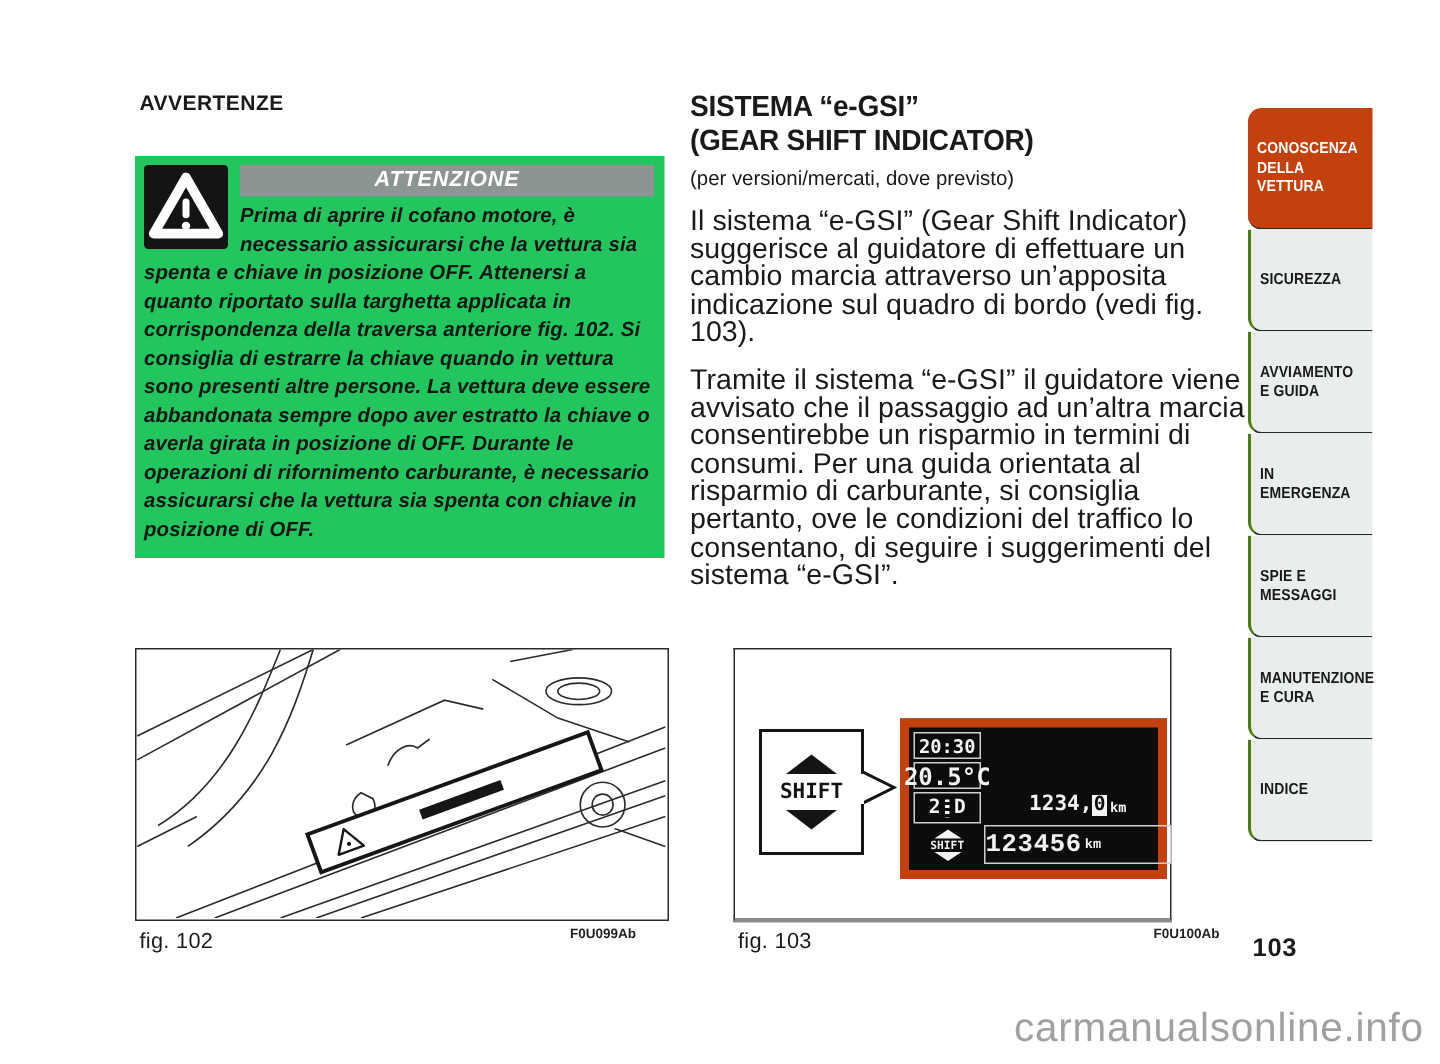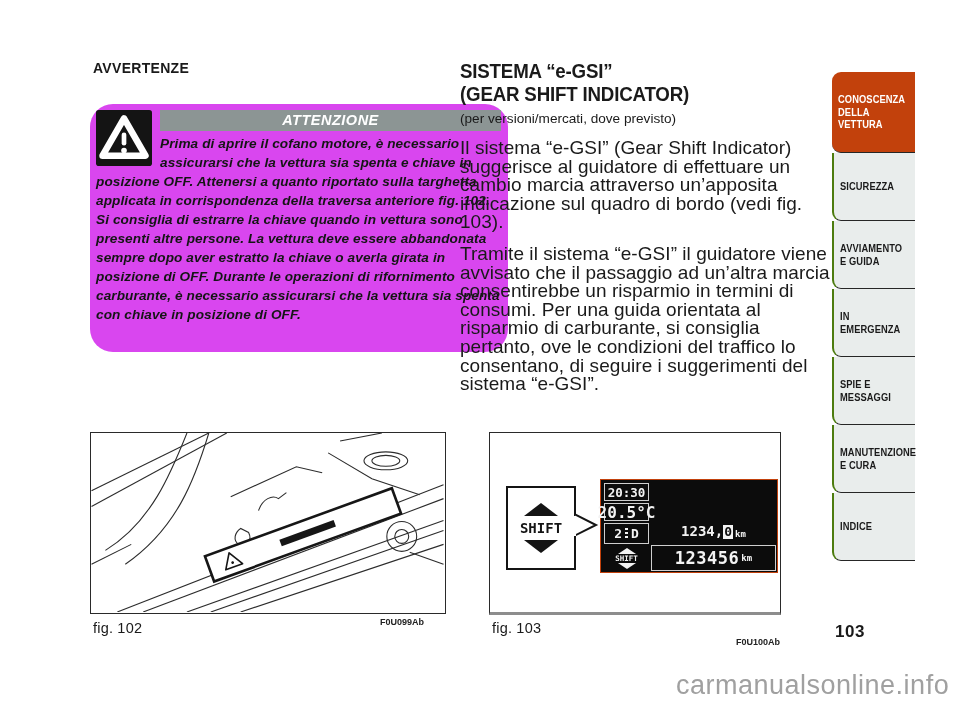--- a/index.html
+++ b/index.html
@@ -9,22 +9,22 @@
     font-family:"Liberation Sans", sans-serif; color:#1a1a1a;
     -webkit-font-smoothing:antialiased;
   }
   .abs { position:absolute; }
 
   
   #avvertenze { left:93px; top:60px; font-size:14px; font-weight:bold; letter-spacing:.3px; }
 
   
   #warnbox {
-    left:90px; top:104px; width:418px; min-height:248px;
-    background:#d946ef; padding:6px 7px 10px 6px;border-radius:23px;
+    left:90px; top:104px; width:353px; min-height:248px;
+    background:#22c55e; padding:6px 7px 10px 6px;
   }
   #warn-icon { float:left; width:56px; height:56px; margin:0 8px 4px 0; }
   #warn-titlebar {
     overflow:hidden; height:21px; background:#8c9594; color:#fff;
     font-weight:bold; font-style:italic; font-size:14.5px; text-align:center;
     line-height:21px; letter-spacing:.5px; margin-bottom:3px;
   }
   #warn-body {
     font-weight:bold; font-style:italic; font-size:13.6px; line-height:19px;
     color:#151515; letter-spacing:.1px;
@@ -56,57 +56,57 @@
 
   
   .fig-frame { background:#fff; border:1.2px solid #2a2a2a; }
   #fig102-frame { left:90px; top:432px; width:356px; height:182px; }
   #fig103-frame { left:489px; top:432px; width:292px; height:183px; border-bottom:3px solid #8d8d8d; }
   .fig-caption { font-size:14.5px; letter-spacing:.2px; }
   #fig102-caption { left:93px; top:620px; }
   #fig103-caption { left:492px; top:620px; }
   .fig-code { font-size:9px; font-weight:bold; color:#222; }
   #fig102-code { left:380px; top:617px; }
-  #fig103-code { left:736px; top:617px;margin-top:20px; }
+  #fig103-code { left:769px; top:617px; }
 
   
   #shift-callout {
     position:absolute; left:16px; top:53px; width:70px; height:84px;
     border:2px solid #141414; background:#fff;
     display:flex; flex-direction:column; align-items:center; justify-content:center; gap:4px;
   }
   .tri-up   { width:0; height:0; border-left:17px solid transparent; border-right:17px solid transparent; border-bottom:13px solid #141414; }
   .tri-down { width:0; height:0; border-left:17px solid transparent; border-right:17px solid transparent; border-top:13px solid #141414; }
   #callout-shift-label { font-family:"DejaVu Sans Mono", monospace; font-weight:bold; font-size:14px; letter-spacing:0; color:#141414; }
   #callout-tail { position:absolute; left:84px; top:80px; }
 
   #gsi-display {
-    position:absolute; left:110px; top:46px; width:178px; height:94px;
-    background:#0c0c0c; border:1px solid #c2410c;
+    position:absolute; left:110px; top:46px; width:178px; height:107px;
+    background:#0c0c0c; border:6px solid #c2410c;
     font-family:"DejaVu Sans Mono", monospace; color:#f3f3f3; font-weight:bold;
   }
   .dcell { position:absolute; border:1px solid #cfcfcf; background:#0c0c0c;
            display:flex; align-items:center; justify-content:center; color:#f3f3f3; }
   #cell-time { left:3px; top:3px;  width:45px; height:18px; font-size:12.5px; }
   #cell-temp { left:3px; top:23px; width:45px; height:18px; font-size:16px; }
   #cell-gear { left:3px; top:43px; width:45px; height:21px; font-size:13px; }
   #cell-shift{ left:3px; top:66px; width:45px; height:25px; flex-direction:column; gap:1px; border:none; }
   .mini-tri-up   { width:0; height:0; border-left:9px solid transparent; border-right:9px solid transparent; border-bottom:6px solid #f3f3f3; }
   .mini-tri-down { width:0; height:0; border-left:9px solid transparent; border-right:9px solid transparent; border-top:6px solid #f3f3f3; }
   #cell-shift-label { font-size:7.5px; line-height:7px; }
   #gear-lever { width:3px; height:12px; margin:0 3px;
     background:repeating-linear-gradient(180deg,#f3f3f3 0 2px, transparent 2px 4px); }
   #trip-cell { position:absolute; left:50px; top:2px; width:125px; height:61px;
                display:flex; align-items:flex-end; justify-content:center; padding-bottom:4px; }
   #trip-value { font-size:14px; }
   #trip-boxed { display:inline-block; background:#f3f3f3; color:#0c0c0c; font-size:13px;
                 padding:0 1px; line-height:14px; }
   .unit-small { font-size:9px; margin-left:2px; }
   #odo-cell { position:absolute; left:50px; top:65px; width:125px; height:26px;
-              border:1px solid #cfcfcf; display:flex; align-items:center; justify-content:center; }
+              border:1px solid #cfcfcf; display:flex; align-items:center; justify-content:flex-start;font-family:Liberation Mono, monospace; }
   #odo-value { font-size:17px; letter-spacing:.5px; }
 
   
   #watermark { left:676px; top:670px; font-size:27px; color:#a0a0a0; letter-spacing:.5px; }
 
   svg { display:block; }
 </style>
 </head>
 <body>
 

